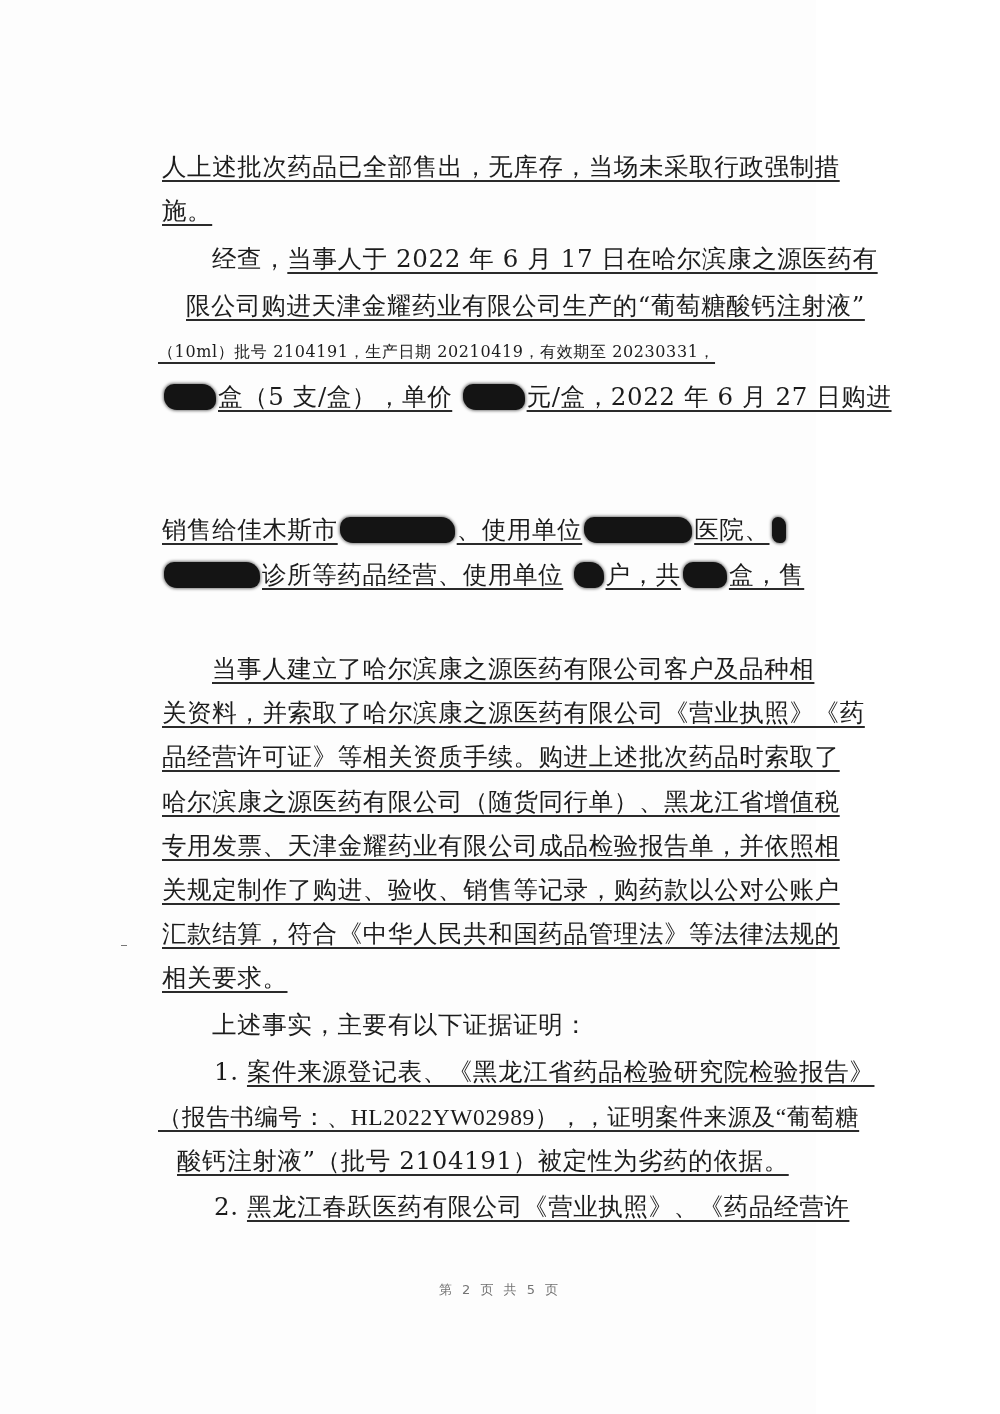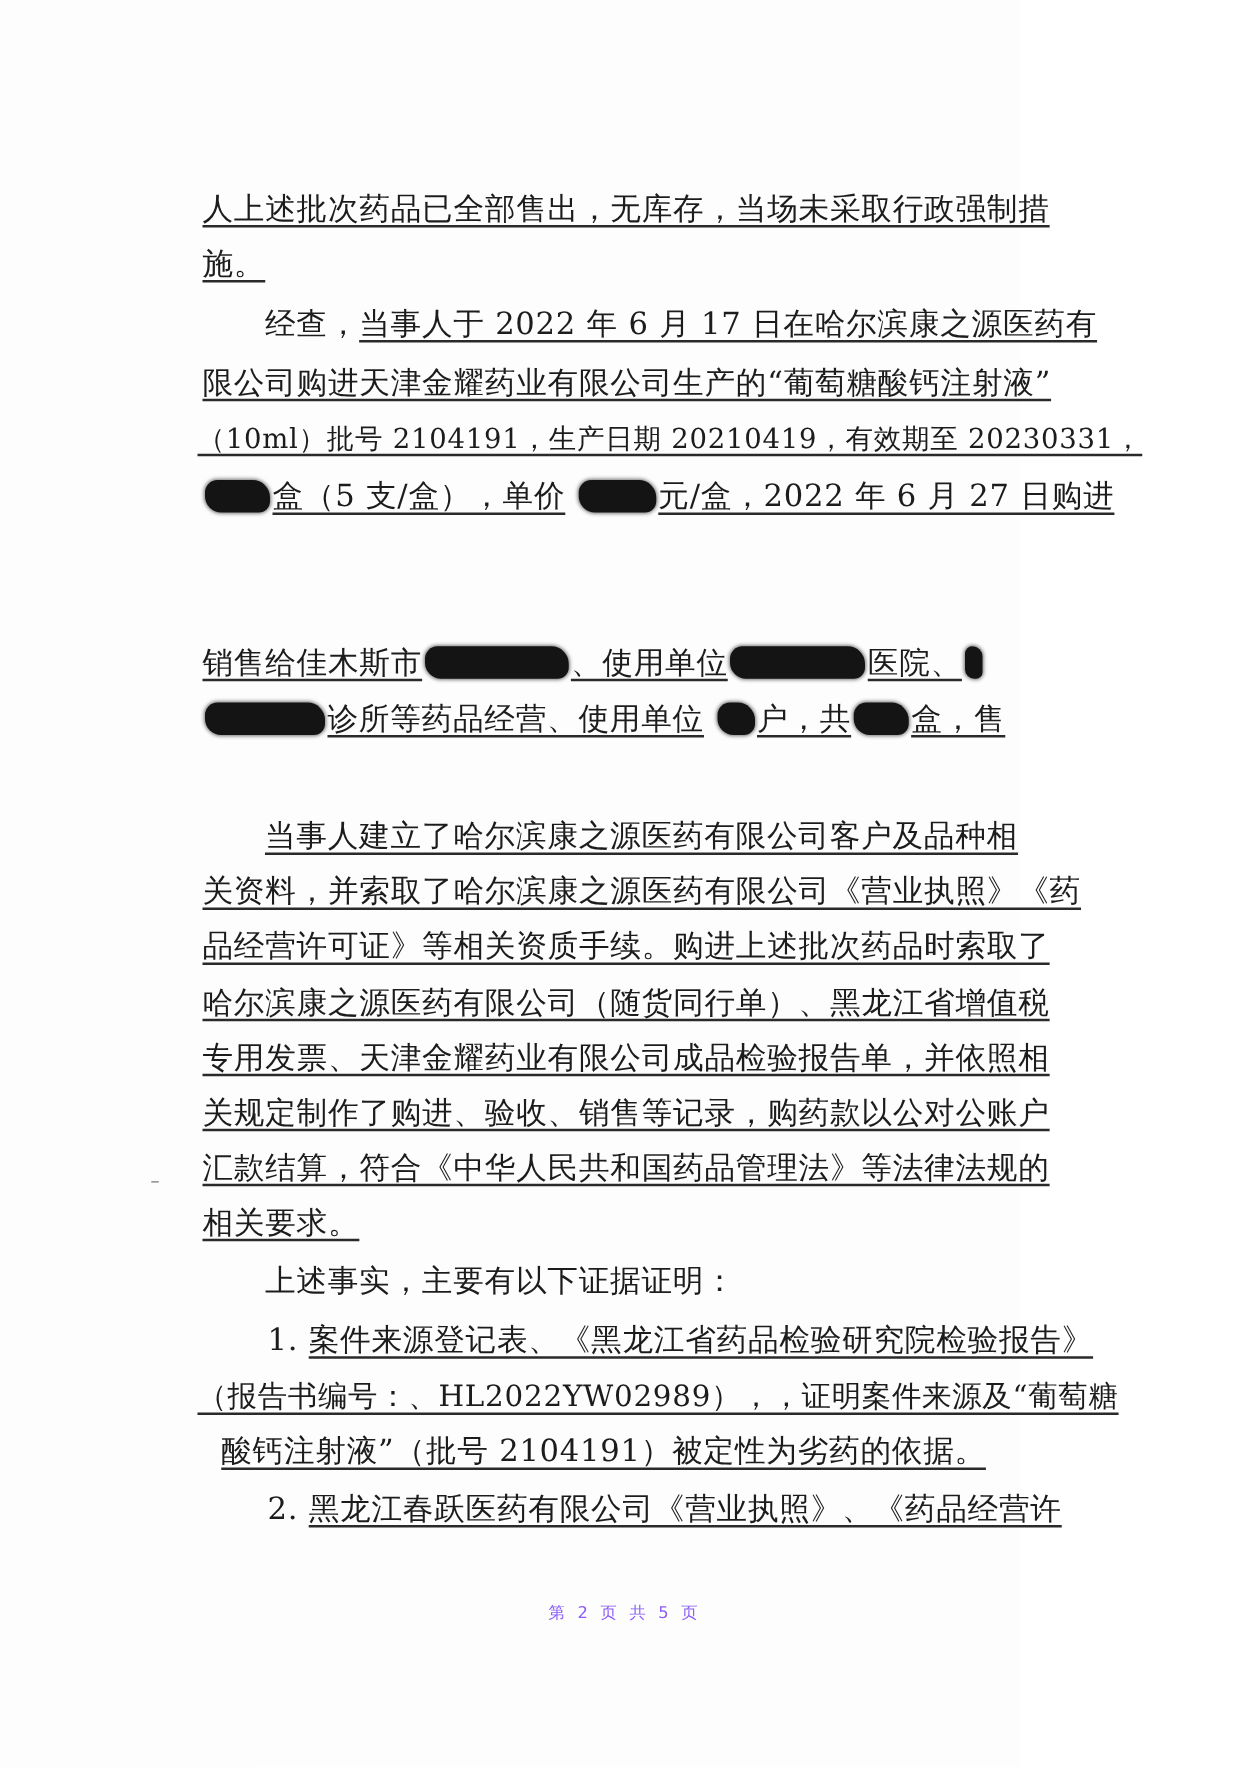--- a/index.html
+++ b/index.html
@@ -51,21 +51,21 @@
       box-shadow: 0 0 3px 1px rgba(20,20,20,0.55);
       margin: 0 2px;
     }
     .footer {
       position: absolute;
       top: 1281px;
       left: 0;
       width: 1000px;
       text-align: center;
       font-size: 13px;
-      color: #8b5cf6;
+      color: #737373;
       letter-spacing: 3px;
       font-family: "DejaVu Sans", "Liberation Sans", sans-serif;
     }
     .speck {
       position: absolute;
       width: 6px; height: 1px;
       background: #777;
     }
   </style>
 </head>
@@ -76,24 +76,24 @@
   <div class="line" style="top:145px;">
     <span class="u">人上述批次药品已全部售出，无库存，当场未采取行政强制措</span>
   </div>
   <div class="line" style="top:189px;">
     <span class="u">施。</span>
   </div>
 
   <div class="line indent" style="top:237px;">
     <span>经查，</span><span class="u">当事人于 2022 年 6 月 17 日在哈尔滨康之源医药有</span>
   </div>
-  <div class="line" style="top:284px;">
+  <div class="line" style="top:284px;margin-left:24px;">
     <span class="u">限公司购进天津金耀药业有限公司生产的“葡萄糖酸钙注射液”</span>
   </div>
-  <div class="line" style="top:330px; left:158px; font-size:22px;">
+  <div class="line" style="top:330px; left:158px; font-size:16px;">
     <span class="u">（10ml）批号 2104191，生产日期 20210419，有效期至 20230331，</span>
   </div>
   <div class="line" style="top:375px;">
     <span class="redact" style="width:52px;"></span><span class="u">盒（5 支/盒），单价</span>
     <span class="redact" style="width:62px;"></span><span class="u">元/盒，2022 年 6 月 27 日购进</span>
   </div>
   <div class="line" style="top:508px;">
     <span class="u">销售给佳木斯市</span><span class="redact" style="width:115px;"></span><span class="u">、使用单位</span><span class="redact" style="width:108px;"></span><span class="u">医院、</span><span class="redact" style="width:14px;"></span>
   </div>
   <div class="line" style="top:553px;">
@@ -127,21 +127,21 @@
   </div>
 
   <div class="line indent" style="top:1003px;">
     <span>上述事实，主要有以下证据证明：</span>
   </div>
 
   <div class="line indent-num" style="top:1050px;">
     <span>1.</span>
     <span class="u">案件来源登记表、《黑龙江省药品检验研究院检验报告》</span>
   </div>
-  <div class="line" style="top:1095px; left:158px; font-size:23.5px;">
+  <div class="line" style="top:1095px; left:158px; font-size:23.5px;font-family:Liberation Serif, serif;">
     <span class="u">（报告书编号：、HL2022YW02989），，证明案件来源及“葡萄糖</span>
   </div>
   <div class="line" style="top:1139px;padding-left:15px;">
     <span class="u">酸钙注射液”（批号 2104191）被定性为劣药的依据。</span>
   </div>
 
   <div class="line indent-num" style="top:1185px;">
     <span>2.</span>
     <span class="u">黑龙江春跃医药有限公司《营业执照》、《药品经营许</span>
   </div>

